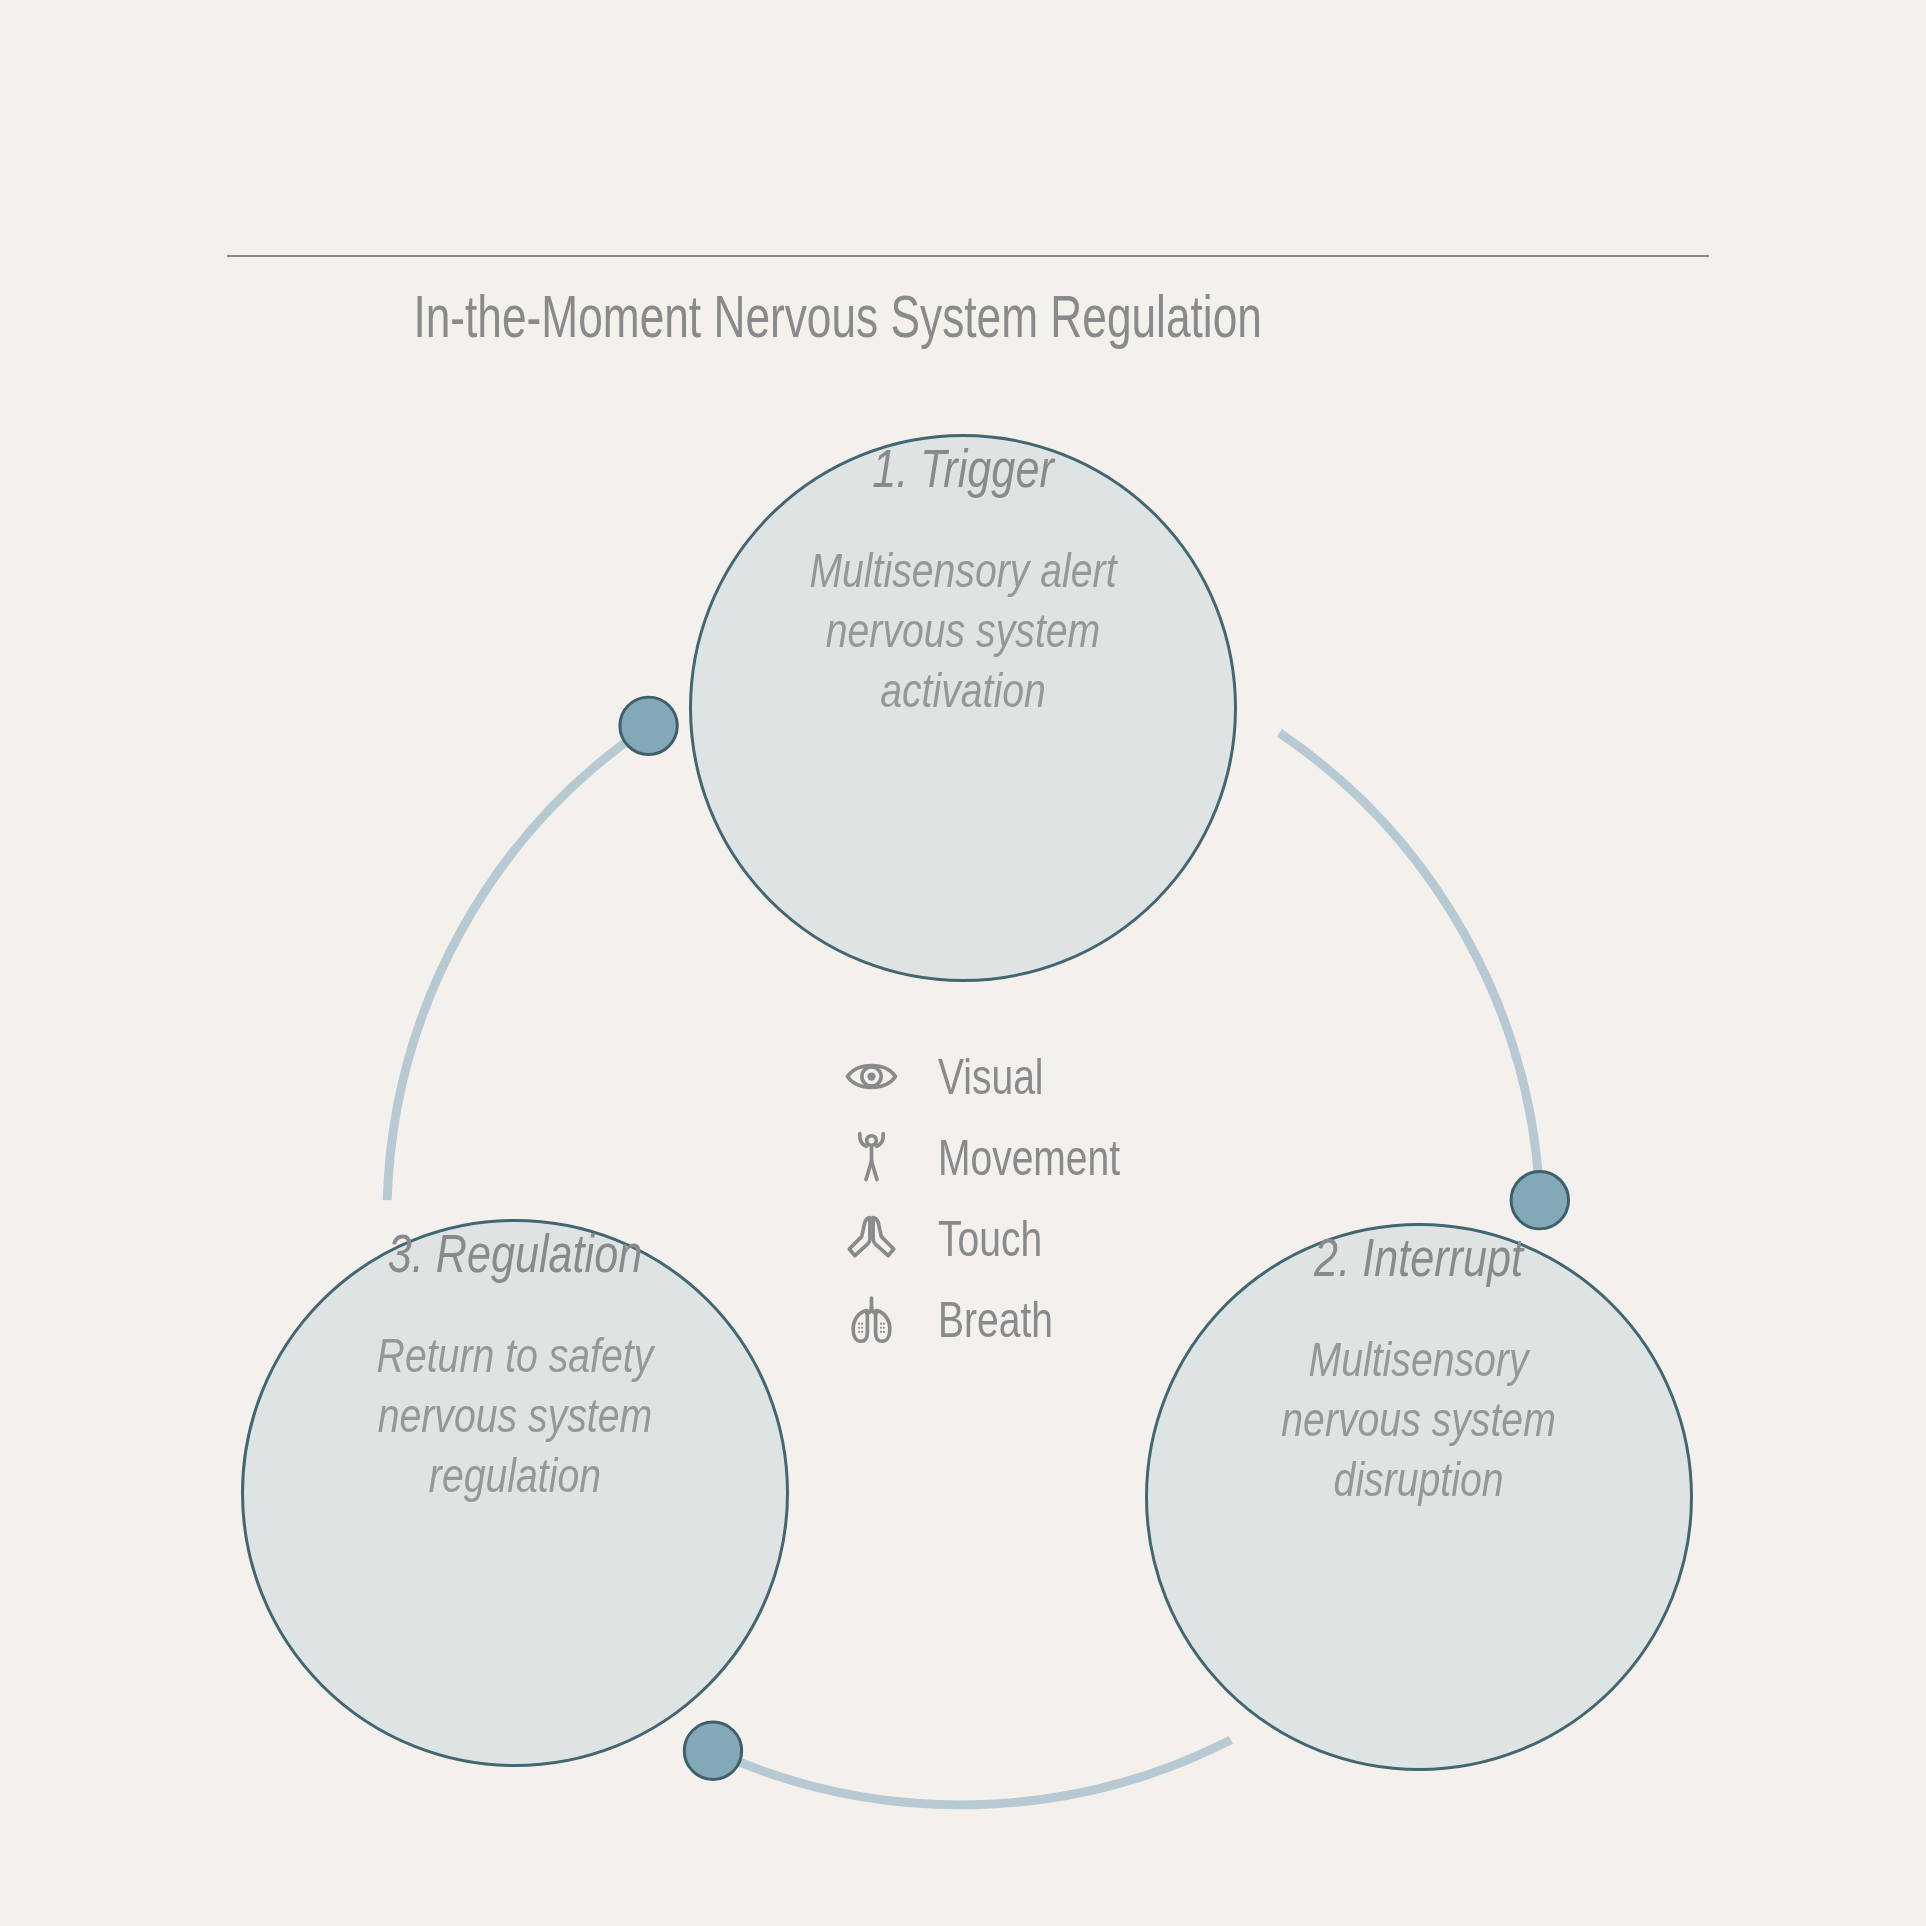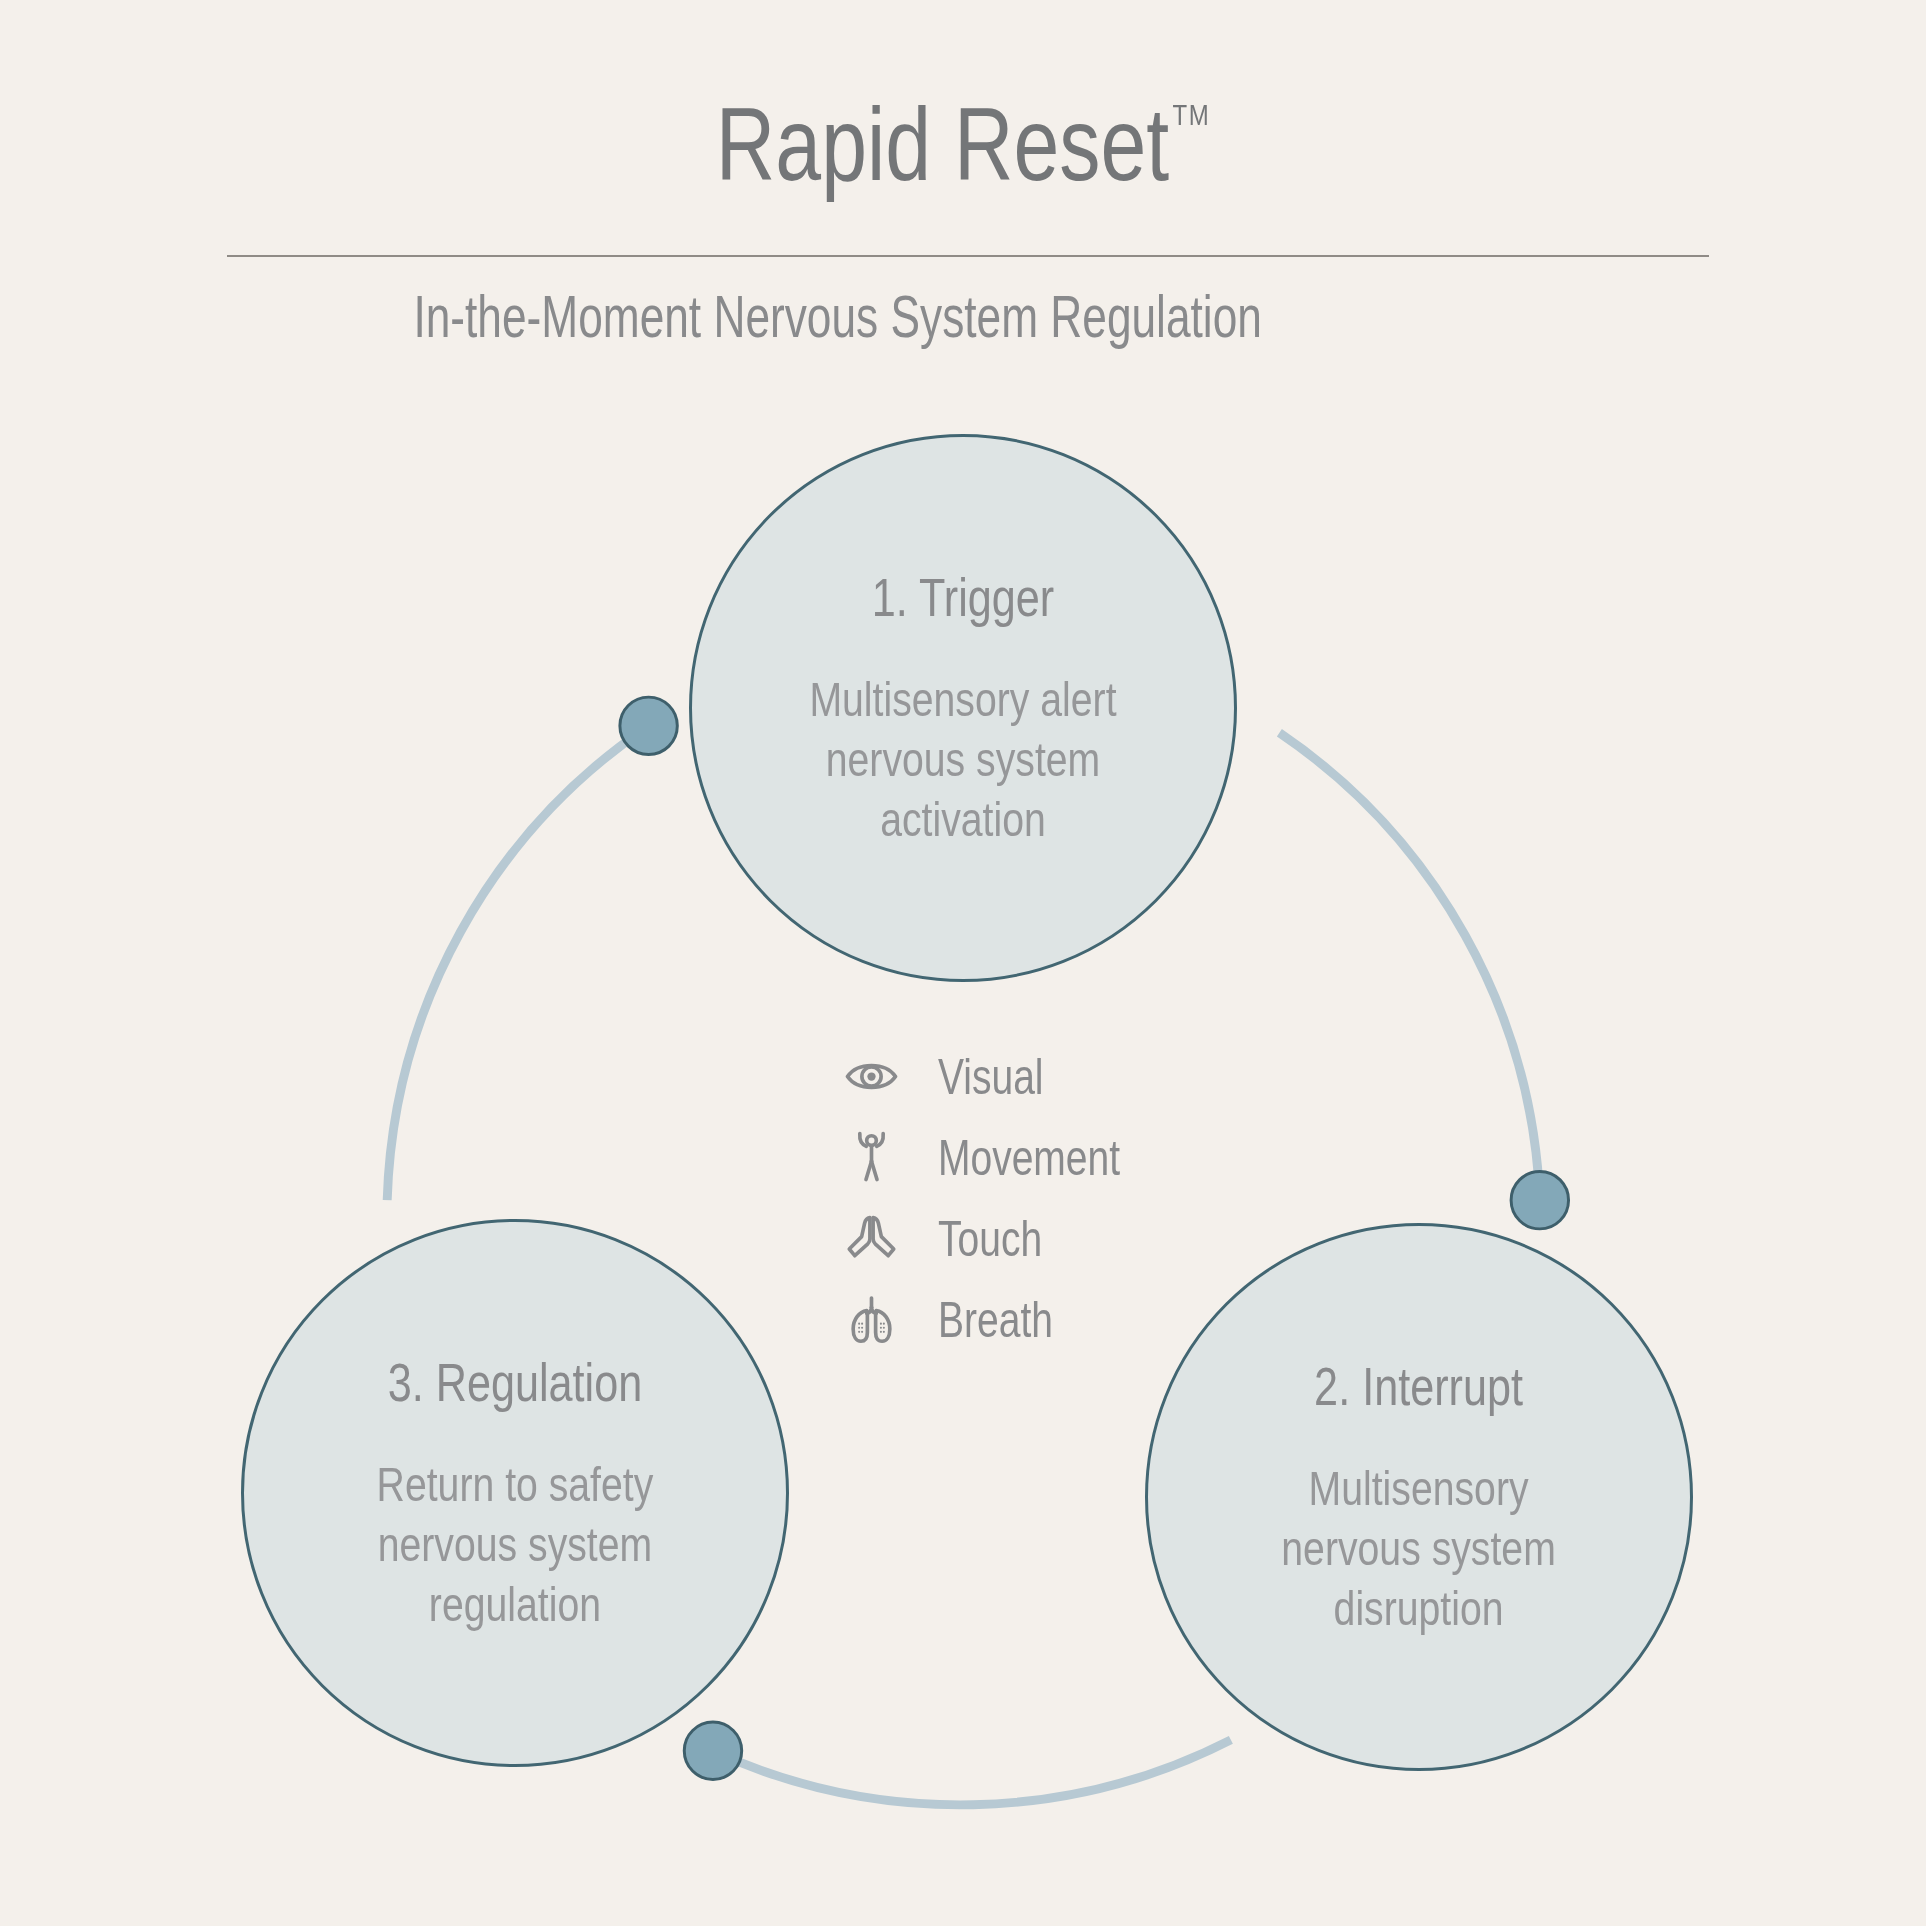--- a/index.html
+++ b/index.html
@@ -57,23 +57,24 @@
 
   
   .step-circle {
     position: absolute;
     width: 548px; height: 548px;
     box-sizing: border-box;
     border-radius: 50%;
     background: var(--circle-fill, #dee4e4);
     border: 3px solid var(--circle-stroke, #426672);
     display: flex;
-    align-items: center;
+    align-items: flex-start;
     justify-content: center;
     text-align: center;
+    font-style: italic;
   }
   .circle-trigger    { left: 689px;  top: 434px;  }
   .circle-interrupt  { left: 1145px; top: 1223px; }
   .circle-regulation { left: 241px;  top: 1219px; }
   .step-text { transform: scaleX(.8); }
   .step-heading {
     font-size: 54px;
     color: var(--heading-text, #87888a);
     margin-bottom: 42px;
     white-space: nowrap;
@@ -108,23 +109,20 @@
     transform: scaleX(.78);
     transform-origin: 0 50%;
     white-space: nowrap;
   }
 </style>
 </head>
 <body>
 
 <div class="canvas">
 
-  <div class="title">
-    <span class="title-inner"><span>Rapid Reset</span><span class="tm">TM</span></span>
-  </div>
   <div class="divider"></div>
   <div class="subtitle">
     <span class="subtitle-inner">In-the-Moment Nervous System Regulation</span>
   </div>
 
   <svg class="arcs" width="1927" height="1927" viewBox="0 0 1946 1946">
     <path class="arc-path" d="M1292 740 A600 600 0 0 1 1555 1212"></path>
     <path class="arc-path" d="M1243 1757 A600 600 0 0 1 720 1768"></path>
     <path class="arc-path" d="M391 1212 A600 600 0 0 1 655 733"></path>
     <circle class="node-dot" cx="655" cy="733" r="29"></circle>

